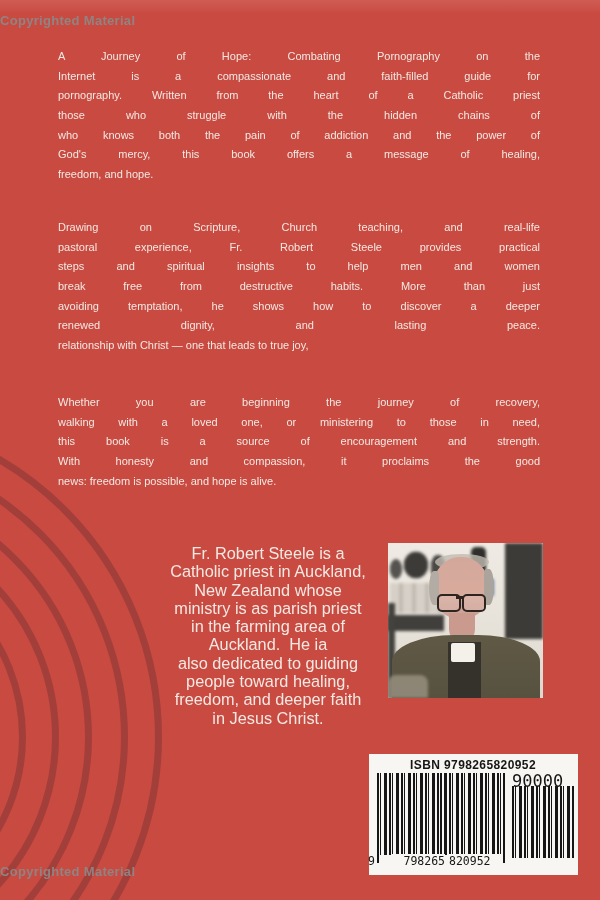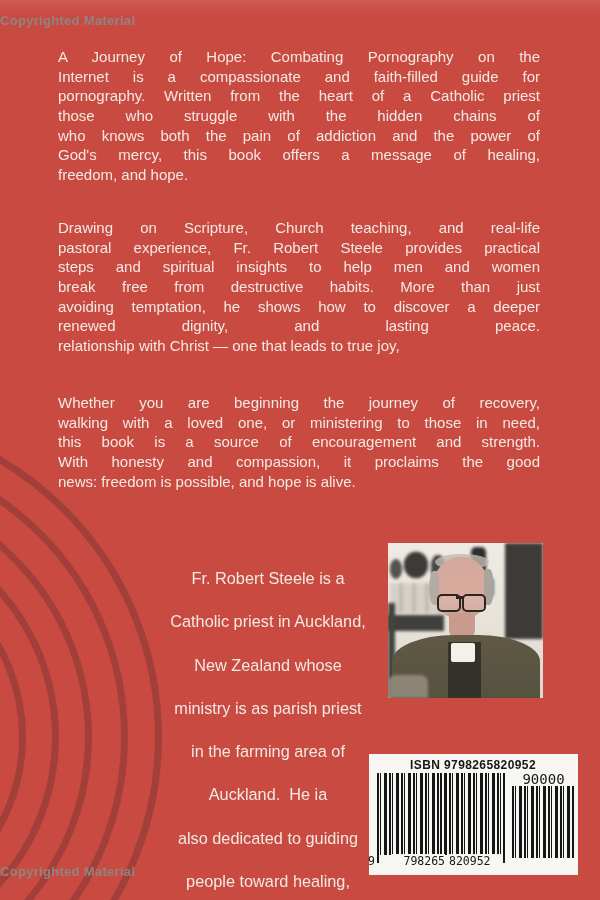--- a/index.html
+++ b/index.html
@@ -29,35 +29,35 @@
   .arc.r5{left:-488px;top:412px;width:636px;height:636px;}
 
   .wm{
     position:absolute;left:0;width:600px;text-align:left;
     color:var(--watermark,#8d8786);
     font-size:13px;font-weight:bold;letter-spacing:.3px;opacity:.95;
   }
   .wm.top{top:13px;}
   .wm.bottom{top:864px;}
 
-  .para{position:absolute;left:58px;width:482px;font-size:15px;}
+  .para{position:absolute;left:58px;width:482px;font-size:11px;}
   .para div{
     height:19.7px;line-height:19.7px;white-space:nowrap;
     text-align:justify;text-align-last:justify;overflow:visible;
   }
   .para div:last-child{text-align-last:left;}
   .para.p1{top:47px;}
   .para.p2{top:218px;}
   .para.p3{top:393px;}
 
   .bio{
     position:absolute;left:144px;top:544px;width:248px;
     text-align:center;font-size:16.3px;
   }
-  .bio div{height:18.3px;line-height:18.3px;white-space:nowrap;margin-top:25px;}
+  .bio div{height:18.3px;line-height:18.3px;white-space:nowrap;}
 
   
   .photo{
     position:absolute;left:388px;top:543px;width:155px;height:155px;
     overflow:hidden;background:linear-gradient(#efeae3,#e4dfd6 70%,#ddd8cf);
   }
   .photo .soft{filter:blur(1.5px);}
   .ph-shelf-dark{position:absolute;left:0;top:0;width:62px;height:46px;
     background:radial-gradient(ellipse 20px 22px at 28px 22px,#3c3b38 60%,transparent 62%),
                radial-gradient(ellipse 12px 20px at 50px 24px,#4a4946 60%,transparent 62%),
@@ -110,23 +110,23 @@
   .guard.g3{left:134px;}
   .digits{
     position:absolute;left:0;top:100px;width:140px;height:14px;
     color:var(--barcode-bar,#161616);
     font-family:"DejaVu Sans Mono",monospace;font-size:11.5px;line-height:14px;
   }
   .digits .d0{position:absolute;left:-1px;}
   .digits .d1{position:absolute;left:22px;width:54px;text-align:right;background:var(--barcode-bg,#f7f6f2);}
   .digits .d2{position:absolute;left:80px;width:54px;text-align:left;background:var(--barcode-bg,#f7f6f2);}
   .price{
-    position:absolute;left:143px;top:17px;width:63px;text-align:center;
+    position:absolute;left:143px;top:17px;width:63px;
     color:var(--barcode-bar,#161616);
-    font-family:"DejaVu Sans Mono",monospace;font-size:14px;
+    font-family:"DejaVu Sans Mono",monospace;font-size:17px;
   }
   .bars-small{position:absolute;left:143px;top:32px;width:63px;height:72px;}
 </style>
 </head>
 <body>
 
 <div class="cover">
 
   <div>
     <div class="arc r1"></div>

